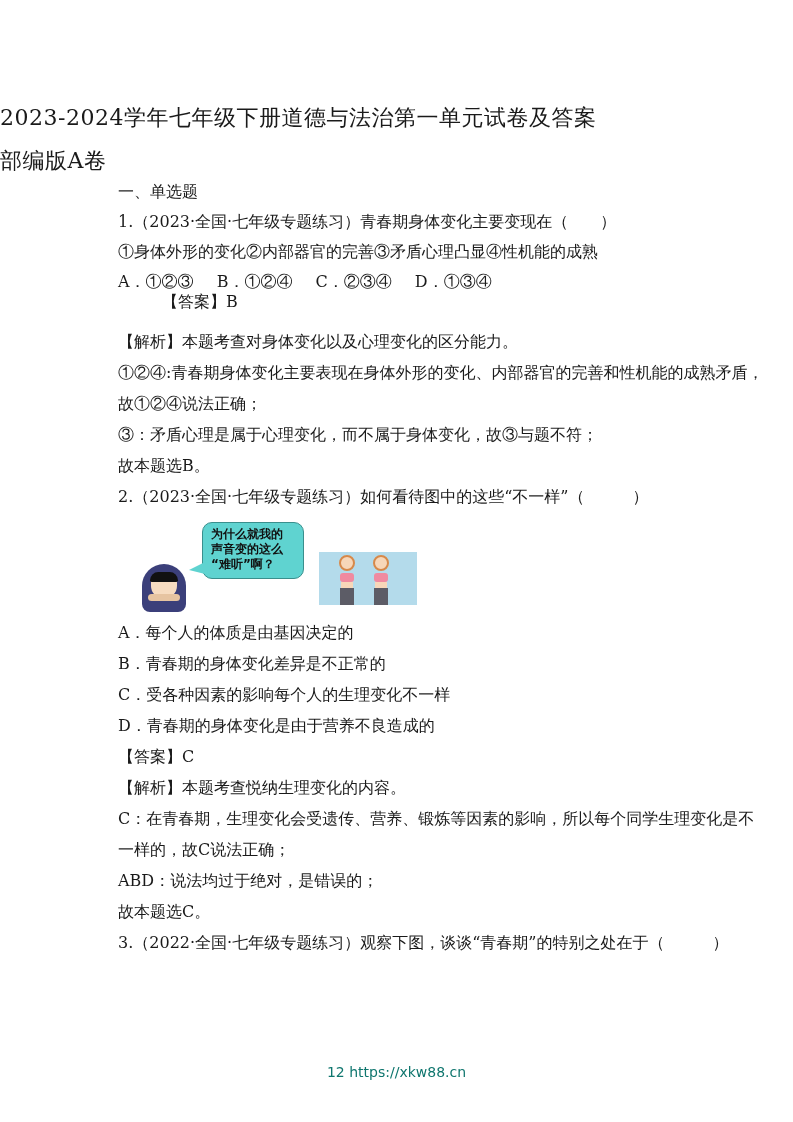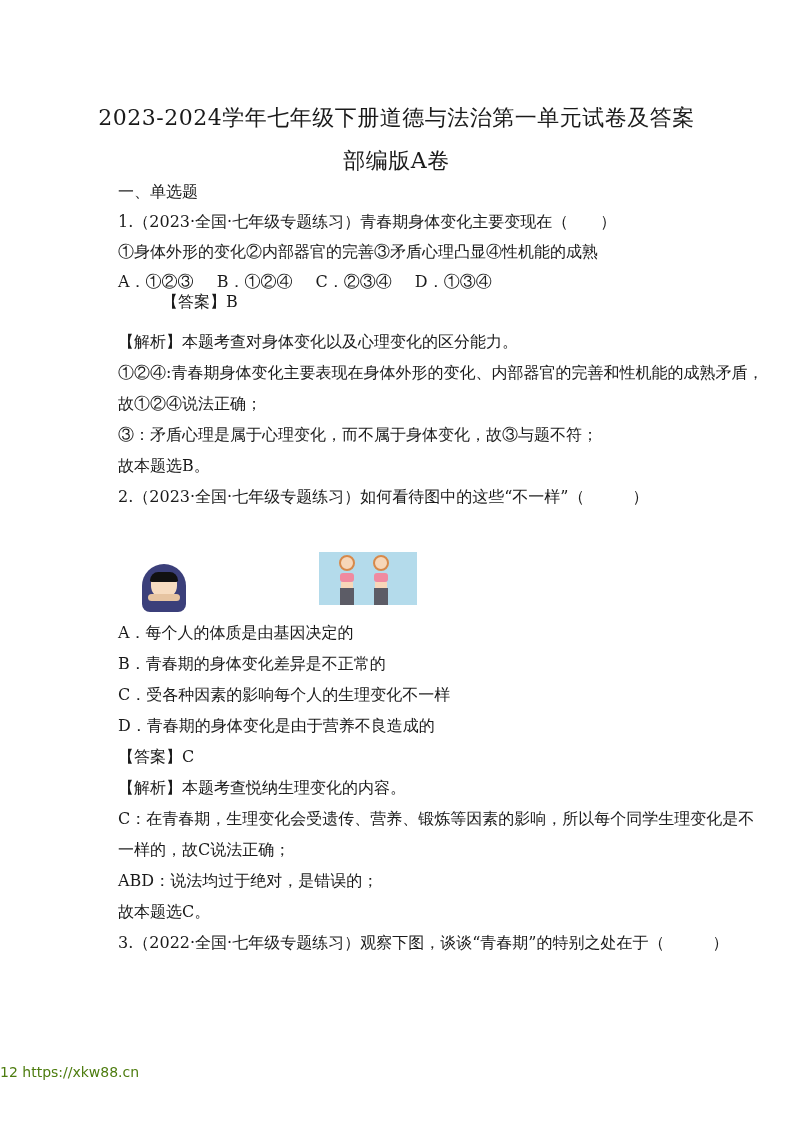--- a/index.html
+++ b/index.html
@@ -1,18 +1,18 @@
 <!DOCTYPE html>
 <html><head>
 <meta charset="utf-8">
 <style>
   html, body { margin: 0; padding: 0; background: #ffffff; }
   body { width: 793px; height: 1122px; position: relative; overflow: hidden;
          font-family: "DejaVu Serif", "Liberation Serif", serif; color: #1a1a1a; }
-  .title { position: absolute; left: 0; width: 793px; text-align: center;
+  .title { position: absolute; left: 0; width: 793px; text-align: left;
            font-size: 22px; letter-spacing: 0.5px; }
   .t1 { top: 103px; }
   .t2 { top: 146px; }
   .line { position: absolute; left: 118px; font-size: 16px; white-space: nowrap; line-height: 18px; }
   .opts span { display: inline-block; margin-right: 18px; }
   .figure { position: absolute; left: 130px; top: 518px; width: 400px; height: 96px; }
   .bubble { position: absolute; background: #5fd3d0; border: 1.5px solid #3a8f8d; border-radius: 10px;
             font-family: "DejaVu Sans", sans-serif; font-weight: bold; font-size: 12px; line-height: 15px;
             color: #111; padding: 4px 8px; text-align: left; }
   .bubble .tail { position: absolute; width: 0; height: 0; }
@@ -24,22 +24,22 @@
   .hood { position: absolute; left: 0; top: 0; width: 44px; height: 48px; background: #3b3f7a; border-radius: 22px 22px 8px 8px; }
   .face { position: absolute; left: 9px; top: 12px; width: 26px; height: 22px; background: #f6dcc0; border-radius: 6px 6px 12px 12px; }
   .hair { position: absolute; left: 8px; top: 8px; width: 28px; height: 10px; background: #111; border-radius: 10px 10px 2px 2px; }
   .hands { position: absolute; left: 6px; top: 30px; width: 32px; height: 7px; background: #e6c4a1; border-radius: 4px; }
   .girls { position: absolute; left: 189px; top: 34px; width: 98px; height: 53px; background: #b4dbeb; }
   .girl { position: absolute; top: 3px; width: 20px; height: 50px; }
   .g-head { position: absolute; left: 2px; top: 0; width: 16px; height: 16px; border-radius: 50%; background: #f7d7b9; border: 2px solid #d7894a; box-sizing: border-box; }
   .g-top { position: absolute; left: 3px; top: 18px; width: 14px; height: 9px; background: #f08aa0; border-radius: 3px; }
   .g-skin { position: absolute; left: 4px; top: 27px; width: 12px; height: 6px; background: #f7d7b9; }
   .g-legs { position: absolute; left: 3px; top: 33px; width: 14px; height: 17px; background: #5c5c66; }
-  .footer { position: absolute; left: 0; width: 793px; top: 1064px; text-align: left;
-            font-family: "DejaVu Sans", sans-serif; font-size: 14px; color: #4d7c0f; }
+  .footer { position: absolute; left: 0; width: 793px; top: 1064px; text-align: center;
+            font-family: "DejaVu Sans", sans-serif; font-size: 14px; color: #0f766e; }
 </style>
 </head>
 <body>
 
 <div class="title t1">2023-2024学年七年级下册道德与法治第一单元试卷及答案</div>
 <div class="title t2">部编版A卷</div>
 
 <div class="line" style="top:183px;">一、单选题</div>
 
 <div class="line" style="top:213px;">1.（2023·全国·七年级专题练习）青春期身体变化主要变现在（　　）</div>
@@ -58,20 +58,26 @@
 <div class="line" style="top:457px;">故本题选B。</div>
 
 <div class="line" style="top:488px;">2.（2023·全国·七年级专题练习）如何看待图中的这些“不一样”（　　　）</div>
 
 <div class="figure">
   <div class="boy">
     <div class="hood"></div>
     <div class="face"></div>
     <div class="hair"></div>
     <div class="hands"></div>
+  </div>
+  <div class="bubble b1">
+    <span class="tail"></span>
+    <div>为什么就我的</div>
+    <div>声音变的这么</div>
+    <div>“难听”啊？</div>
   </div>
   <div class="girls">
     <div class="girl" style="left:18px;">
       <div class="g-head"></div>
         <div class="g-top"></div>
         <div class="g-skin"></div>
         <div class="g-legs"></div>
     </div>
     <div class="girl" style="left:52px;">
       <div class="g-head"></div>

